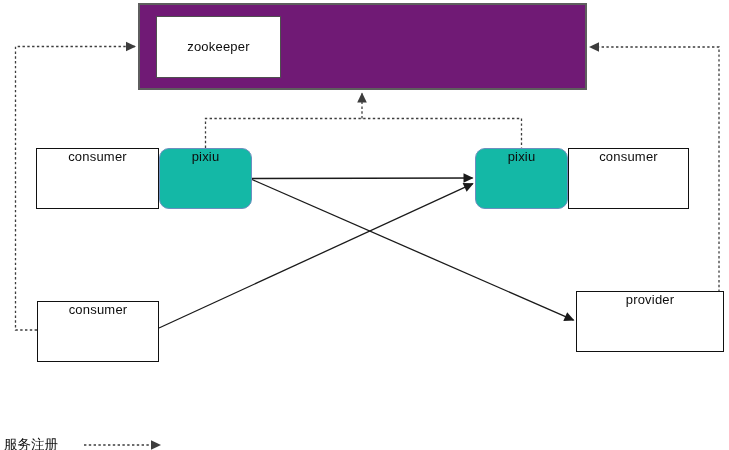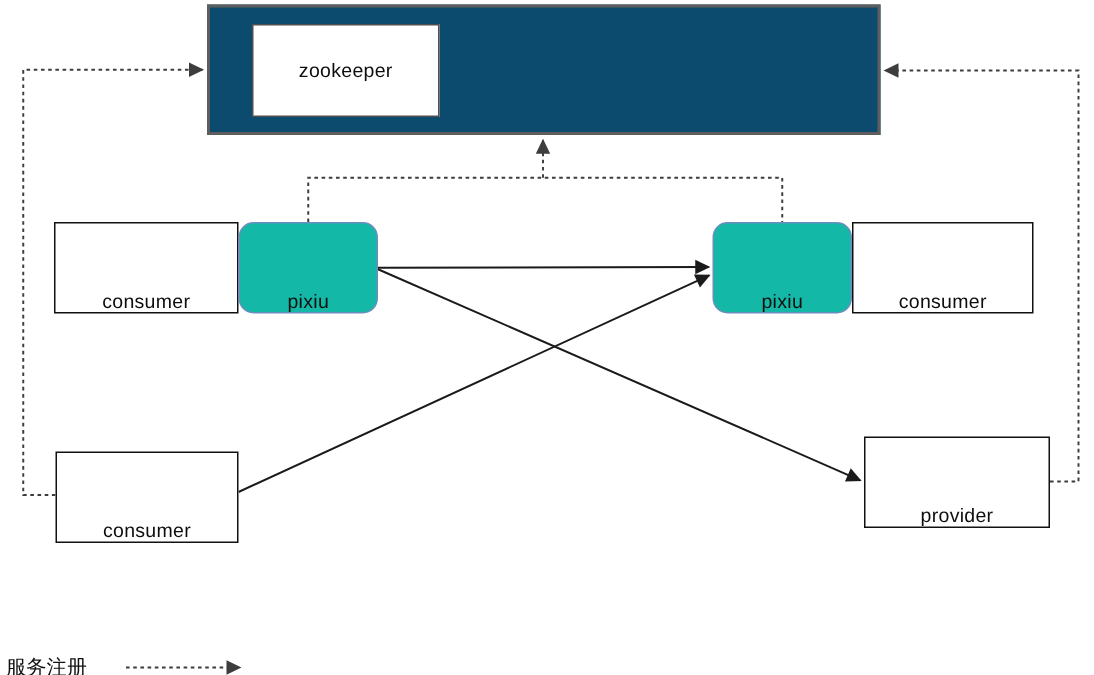--- a/index.html
+++ b/index.html
@@ -20,46 +20,46 @@
     left: 0;
     top: 0;
     pointer-events: none;
   }
   .registry {
     position: absolute;
     left: 138px;
     top: 3px;
     width: 449px;
     height: 87px;
-    background: #0c4a6e;
+    background: #701a75;
     border: 2px solid #5e5e5e;
     box-sizing: border-box;
     display: flex;
     align-items: center;
     justify-content: flex-start;
-    padding-left: 28px;
+    padding-left: 16px;
     gap: 9px;
   }
   .reg-box {
     width: 125px;
     height: 62px;
     background: #ffffff;
     border: 1.5px solid #4f4f4f;
     box-sizing: border-box;
     display: flex;
     align-items: center;
     justify-content: center;
   }
   .node {
     position: absolute;
     box-sizing: border-box;
     background: #ffffff;
     border: 1.5px solid #111111;
     display: flex;
-    align-items: flex-end;
+    align-items: flex-start;
     justify-content: center;
   }
   .node.pixiu {
     background: #14b8a6;
     border-color: #6c8ebf;
     border-radius: 10px;
   }
   .lbl {
     font-size: 13px;
     color: #0d0d0d;
@@ -125,21 +125,21 @@
     <span class="lbl">pixiu</span>
   </div>
   <div class="node" style="left:568px; top:148px; width:121px; height:61px;">
     <span class="lbl">consumer</span>
   </div>
 
   <div class="node" style="left:37px; top:301px; width:122px; height:61px;">
     <span class="lbl">consumer</span>
   </div>
 
-  <div class="node" style="left:576px; top:291px; width:124px; height:61px;">
+  <div class="node" style="left:576px; top:291px; width:148px; height:61px;">
     <span class="lbl">provider</span>
   </div>
 
   <div class="legend-row" style="top:401px;margin-top:36px;">
     <span class="legend-label">服务注册</span>
     <svg class="legend-arrow" width="88" height="12" viewBox="0 0 88 12">
       <path d="M 0 6 L 76 6" fill="none" stroke="#3d3d3d" stroke-width="1.3" stroke-dasharray="2.4 2.4" marker-end="url(#ah-dash)"></path>
     </svg>
   </div>
 

